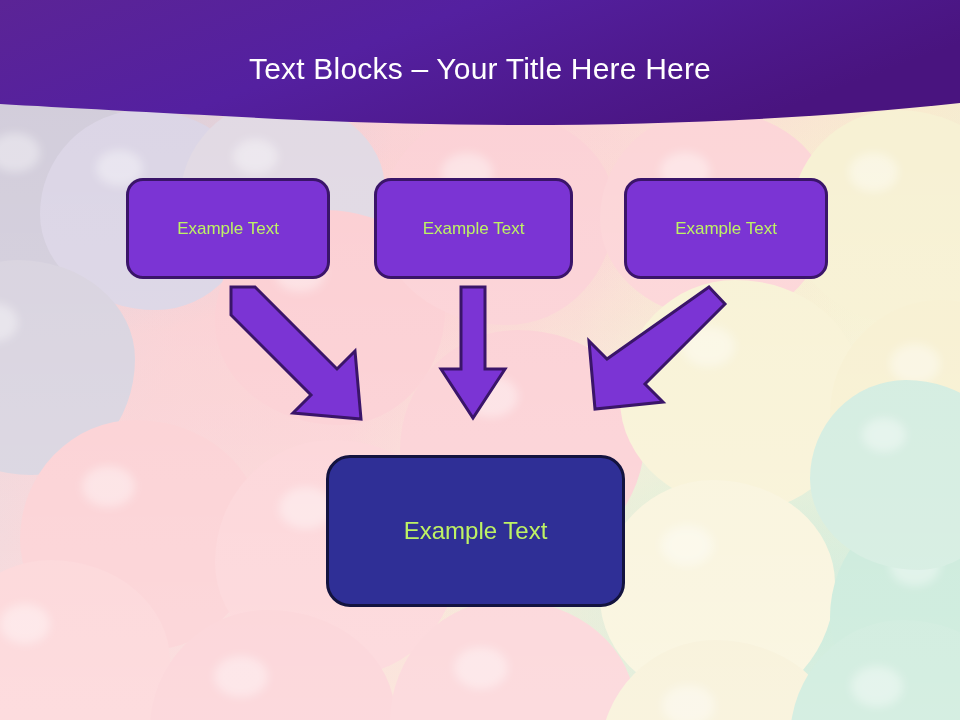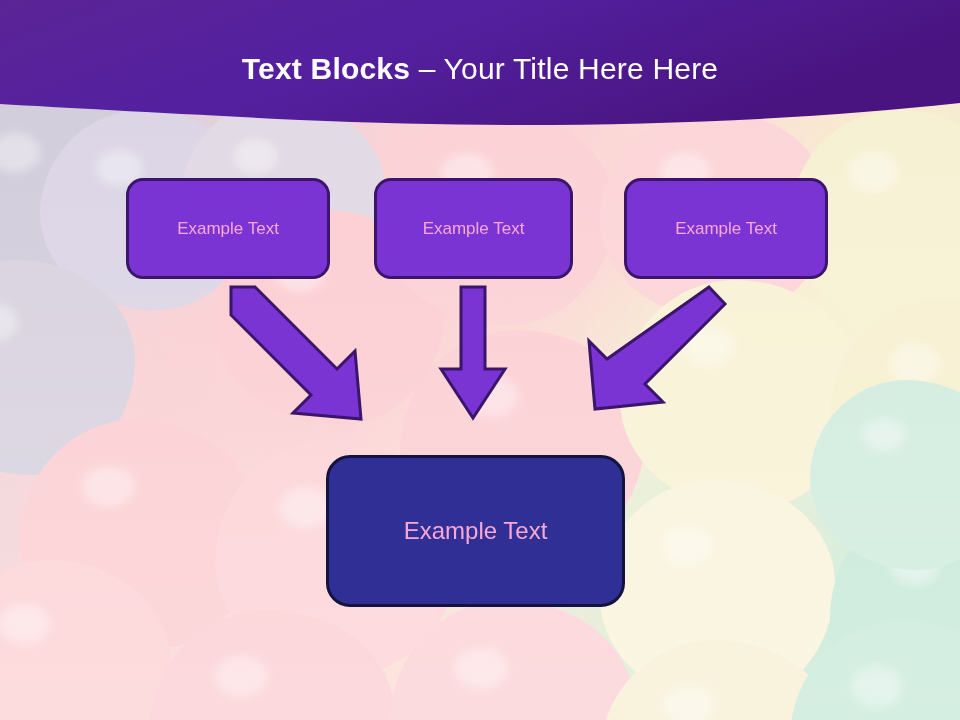--- a/index.html
+++ b/index.html
@@ -77,31 +77,31 @@
     left: 0;
     top: 50px;
     width: 960px;
     text-align: center;
     color: #ffffff;
     font-size: 30px;
     line-height: 38px;
     letter-spacing: 0.2px;
     white-space: pre;
   }
-  #title .bold { font-weight: bold; }
+  #title .bold { font-weight: normal; }
   #title .light { font-weight: normal; }
 
   
   .node {
     position: absolute;
     box-sizing: border-box;
     display: flex;
     align-items: center;
     justify-content: center;
-    color: #f9a8d4;
+    color: #bef264;
     text-align: left;
   }
   .node-top {
     width: 204px;
     height: 101px;
     border-radius: 17px;
     background: #7B34D4;
     border: 3px solid #3A1569;
     font-size: 17px;
   }

